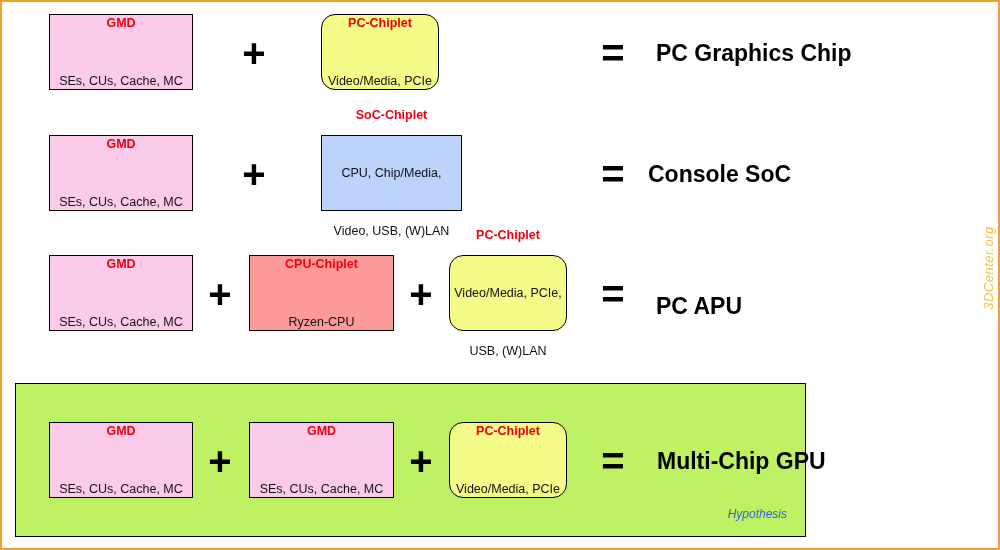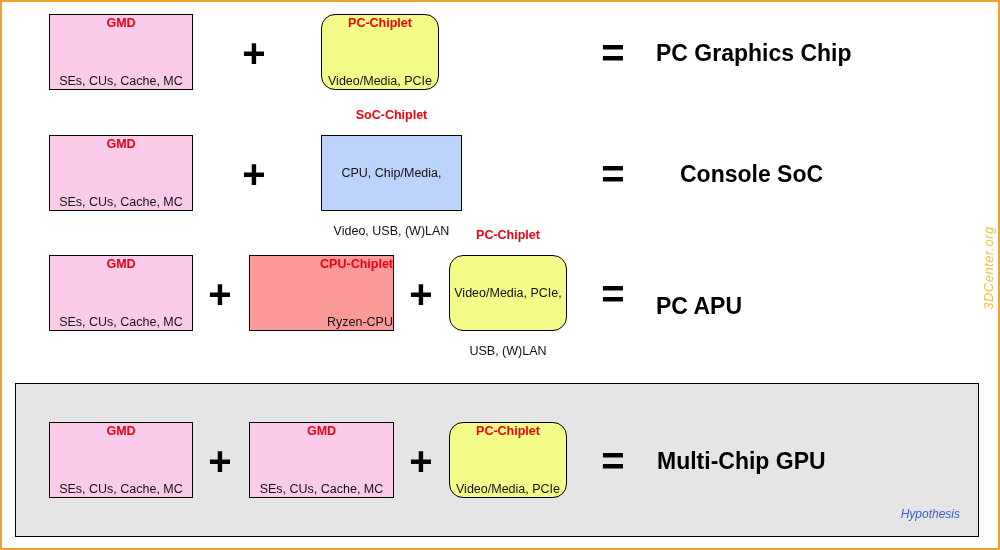--- a/index.html
+++ b/index.html
@@ -6,37 +6,37 @@
   body {
     width: 1000px; height: 550px; position: relative; overflow: hidden;
     background: #ffffff;
     font-family: "Liberation Sans", sans-serif;
   }
   .frame {
     position: absolute; left: 0; top: 0; width: 996px; height: 546px;
     border: 2px solid #f0a030; box-sizing: content-box;
   }
   .hyp-panel {
-    position: absolute; left: 15px; top: 383px; width: 964px; height: 154px;
-    background: #e5e5e5; border: 1px solid #000; box-sizing: border-box;
+    position: absolute; left: 15px; top: 383px; width: 791px; height: 154px;
+    background: #bef264; border: 1px solid #000; box-sizing: border-box;
   }
   .hyp-label {
     position: absolute; right: 18px; bottom: 15px; color: #3a5fd0;
     font-style: italic; font-size: 12px;
   }
   .box {
     position: absolute; border: 1px solid #000; box-sizing: border-box;
     display: flex; flex-direction: column; justify-content: center; align-items: center;
     text-align: center; font-size: 12.5px; line-height: 16px; color: #111; gap: 42px;
   }
   .box .title { color: #f0000f; font-weight: bold; font-size: 12.5px; }
   .pink { background: #fdcbea; }
   .yellow { background: #f5fb88; border-radius: 14px; }
   .blue { background: #bcd4fb; }
-  .red { background: #fc9a9a; align-items: flex-end; }
+  .red { background: #fc9a9a; }
   .op {
     position: absolute; font-weight: bold; font-size: 40px; line-height: 40px;
     color: #000; width: 40px; text-align: center;
   }
   .result {
     position: absolute; font-weight: bold; font-size: 23px; line-height: 36px; color: #000;
     white-space: nowrap;
   }
   .watermark {
     position: absolute; left: 988px; top: 268px;
@@ -70,21 +70,21 @@
   <div class="title">GMD</div>
   <div>SEs, CUs, Cache, MC</div>
 </div>
 <div class="op" style="left:234px;top:154px;">+</div>
 <div class="box blue" style="left:321px;top:135px;width:141px;height:76px;">
   <div class="title">SoC-Chiplet</div>
   <div>CPU, Chip/Media,</div>
   <div>Video, USB, (W)LAN</div>
 </div>
 <div class="op" style="left:593px;top:154px;">=</div>
-<div class="result" style="left:680px;top:156px;">Console SoC</div>
+<div class="result" style="left:648px;top:156px;">Console SoC</div>
 
 <div class="box pink" style="left:49px;top:255px;width:144px;height:76px;">
   <div class="title">GMD</div>
   <div>SEs, CUs, Cache, MC</div>
 </div>
 <div class="op" style="left:200px;top:274px;">+</div>
 <div class="box red" style="left:249px;top:255px;width:145px;height:76px;">
   <div class="title">CPU-Chiplet</div>
   <div>Ryzen-CPU</div>
 </div>

